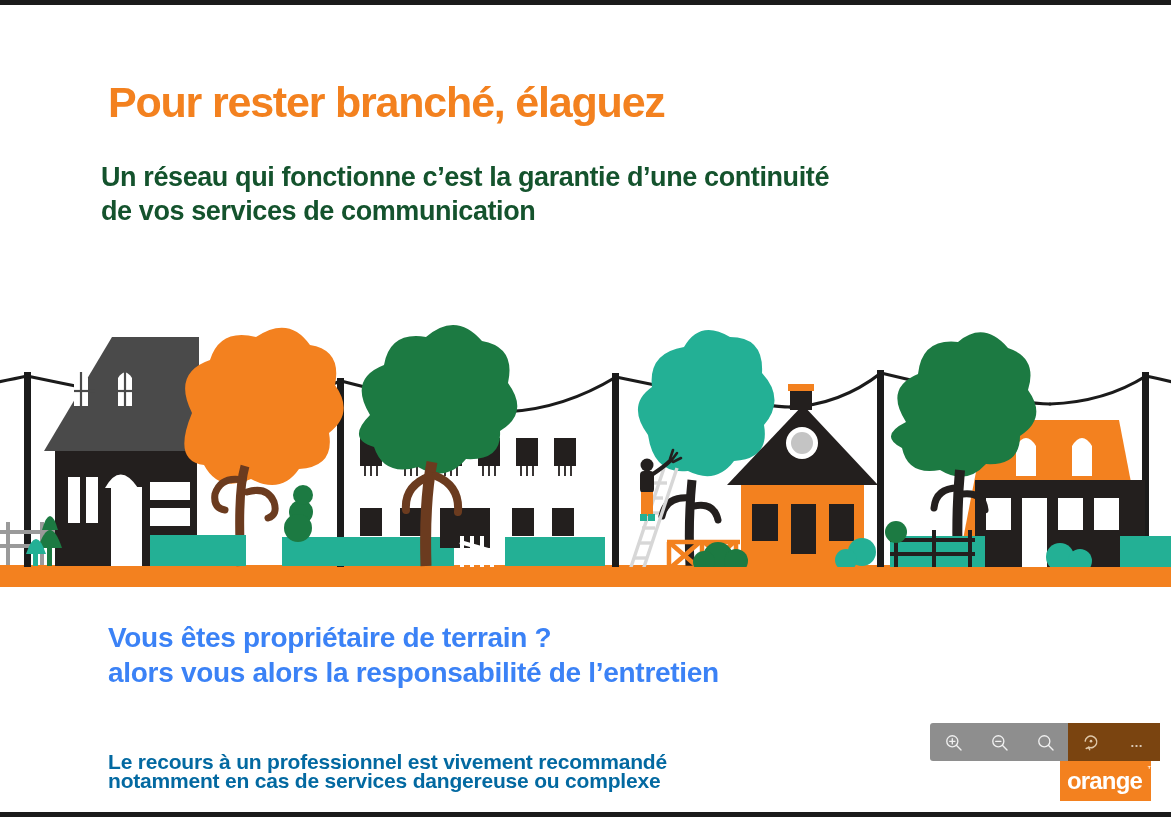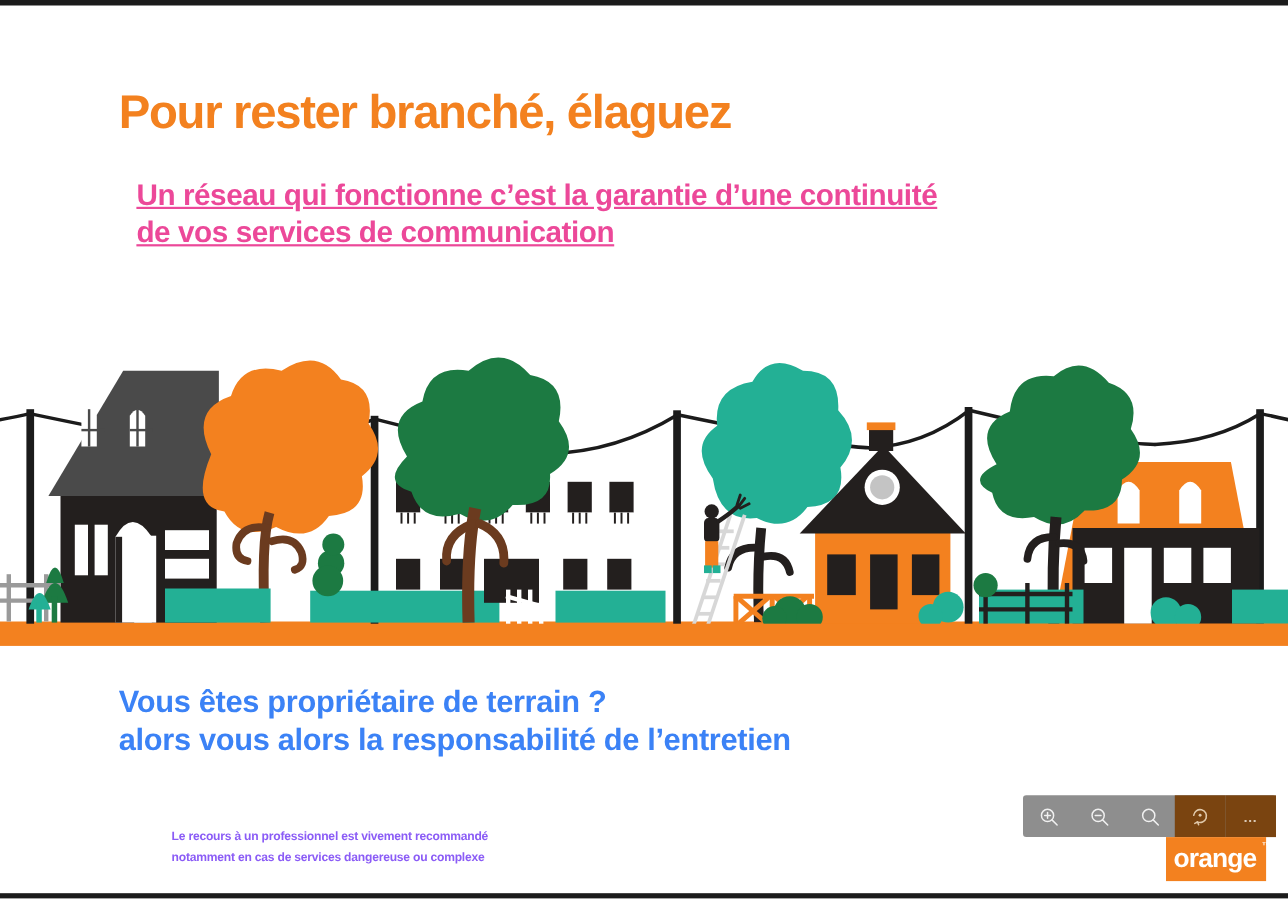--- a/index.html
+++ b/index.html
@@ -41,29 +41,28 @@
     font-size: 43px;
     line-height: 70px;
     font-weight: bold;
     letter-spacing: -1.2px;
     color: #f3811f;
     white-space: nowrap;
   }
 
   .subhead {
     position: absolute;
-    left: 124px;
+    left: 101px;
     top: 160px;
     width: 940px;
     font-size: 27px;
     line-height: 34px;
     font-weight: bold;
     letter-spacing: -0.4px;
-    color: #ec4899;
-    text-decoration: underline;
+    color: #14532d;
   }
   .subhead .ln { display: block; }
 
   .claim {
     position: absolute;
     left: 108px;
     top: 620px;
     width: 800px;
     font-size: 28px;
     line-height: 35px;
@@ -71,26 +70,25 @@
     letter-spacing: -0.3px;
     color: #3b82f6;
   }
   .claim .ln { display: block; }
 
   .fineprint {
     position: absolute;
     left: 108px;
     top: 752px;
     width: 620px;
-    font-size: 11px;
+    font-size: 21px;
     line-height: 19px;
     font-weight: bold;
     letter-spacing: -0.2px;
-    color: #8b5cf6;
-    margin-left: 48px;
+    color: #0369a1;
   }
   .fineprint .ln { display: block; }
 
   
   #scene {
     position: absolute;
     left: 0;
     top: 280px;
     width: 1171px;
     height: 310px;

